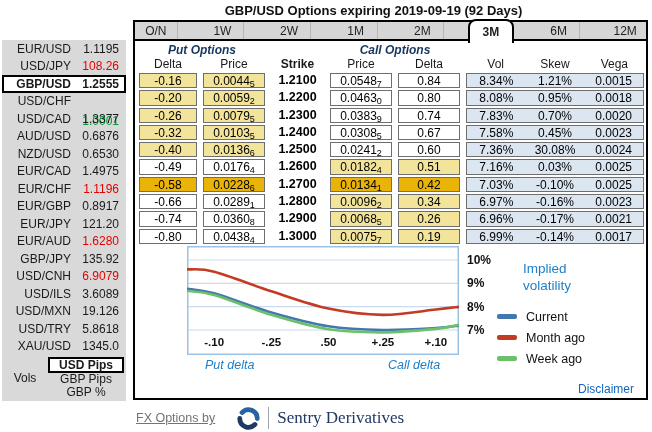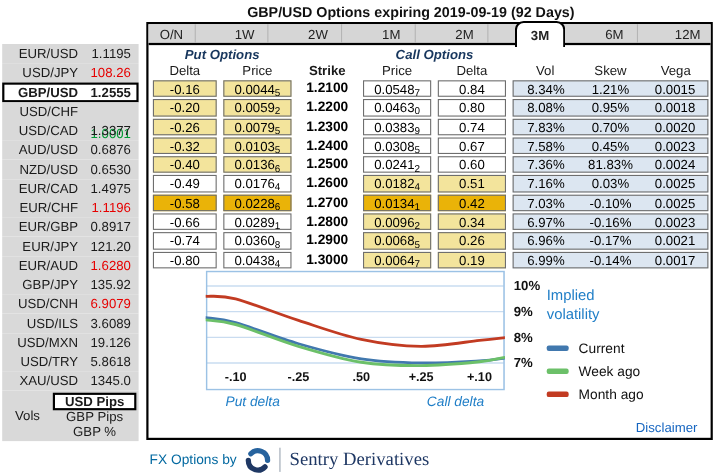--- a/index.html
+++ b/index.html
@@ -70,31 +70,31 @@
   
   .chart-svg { position:absolute; left:52px; top:224px; }
   .ytick { position:absolute; left:332px; width:40px; transform:translateY(-50%);
     font-size:12px; font-weight:bold; color:#111; }
   .axis-caption { position:absolute; top:336px; font-size:12.5px; font-style:italic; color:#1f7ec7; }
   .axis-caption.left { left:70px; }
   .axis-caption.right { left:253px; }
 
   
   .legend { position:absolute; left:362px; top:238px; width:148px; }
-  .legend-title { width:82px; font-size:13.5px; color:#1f7ec7; line-height:17px; }
+  .legend-title { margin-left:26px; width:82px; font-size:13.5px; color:#1f7ec7; line-height:17px; }
   .legend-items { margin-top:12px; }
   .legend-item { display:flex; align-items:center; height:21px; }
   .legend-swatch { width:20px; height:4.5px; border-radius:2px; margin-right:9px; }
   .legend-label { font-size:12.5px; color:#111; }
 
   .disclaimer { position:absolute; right:12px; bottom:2px; font-size:12px; color:#1565c0; cursor:pointer; }
 
   
   .footer { position:absolute; left:136px; top:404px; height:28px; display:flex; align-items:center; }
-  .brand-prefix { font-size:12.5px; color:#0369a1; margin-right:7px; }
+  .brand-prefix { font-size:12.5px; color:#737373; margin-right:21px;text-decoration:underline; }
   .brand-logo { margin-right:7px; }
   .brand-divider { width:1px; height:22px; background:#9aa5b1; margin-right:8px; }
   .brand-name { font-family:"Liberation Serif","DejaVu Serif",serif; font-size:17px; color:#1f3864; }
 </style>
 </head>
 <body>
 
 <div class="app">
 
   <div class="main-title">GBP/USD Options expiring 2019-09-19 (92 Days)</div>
@@ -264,21 +264,21 @@
             </div>
           </div>
           <div class="trow data-row">
             <div class="cell put-delta bg-yellow">-0.40</div>
             <div class="cell put-price bg-yellow"><span>0.0136</span><span class="sub">6</span></div>
             <div class="cell strike">1.2500</div>
             <div class="cell call-price"><span>0.0241</span><span class="sub">2</span></div>
             <div class="cell call-delta">0.60</div>
             <div class="cell vsv">
               <span>7.36%</span>
-              <span>81.83%</span>
+              <span>30.08%</span>
               <span>0.0024</span>
             </div>
           </div>
           <div class="trow data-row">
             <div class="cell put-delta">-0.49</div>
             <div class="cell put-price"><span>0.0176</span><span class="sub">4</span></div>
             <div class="cell strike">1.2600</div>
             <div class="cell call-price bg-yellow"><span>0.0182</span><span class="sub">4</span></div>
             <div class="cell call-delta bg-yellow">0.51</div>
             <div class="cell vsv">
@@ -320,21 +320,21 @@
             <div class="cell vsv">
               <span>6.96%</span>
               <span>-0.17%</span>
               <span>0.0021</span>
             </div>
           </div>
           <div class="trow data-row">
             <div class="cell put-delta">-0.80</div>
             <div class="cell put-price"><span>0.0438</span><span class="sub">4</span></div>
             <div class="cell strike">1.3000</div>
-            <div class="cell call-price bg-yellow"><span>0.0064</span><span class="sub">7</span></div>
+            <div class="cell call-price bg-yellow"><span>0.0075</span><span class="sub">7</span></div>
             <div class="cell call-delta bg-yellow">0.19</div>
             <div class="cell vsv">
               <span>6.99%</span>
               <span>-0.14%</span>
               <span>0.0017</span>
             </div>
           </div>
         </div>
     </div>
 
@@ -363,26 +363,26 @@
     <div class="axis-caption right">Call delta</div>
 
     <div class="legend">
       <div class="legend-title">Implied volatility</div>
       <div class="legend-items" id="legendItems">
           <div class="legend-item">
             <span class="legend-swatch" style="background: rgb(65, 120, 174);"></span>
             <span class="legend-label">Current</span>
           </div>
           <div class="legend-item">
+            <span class="legend-swatch" style="background: rgb(194, 59, 34);"></span>
+            <span class="legend-label">Month ago</span>
+          </div>
+          <div class="legend-item">
             <span class="legend-swatch" style="background: rgb(108, 192, 105);"></span>
             <span class="legend-label">Week ago</span>
-          </div>
-          <div class="legend-item">
-            <span class="legend-swatch" style="background: rgb(194, 59, 34);"></span>
-            <span class="legend-label">Month ago</span>
           </div>
         </div>
     </div>
 
     <div class="disclaimer">Disclaimer</div>
   </div>
 
   <div class="footer">
     <span class="brand-prefix">FX Options by</span>
     <svg class="brand-logo" width="25" height="25" viewBox="0 0 24 24">

